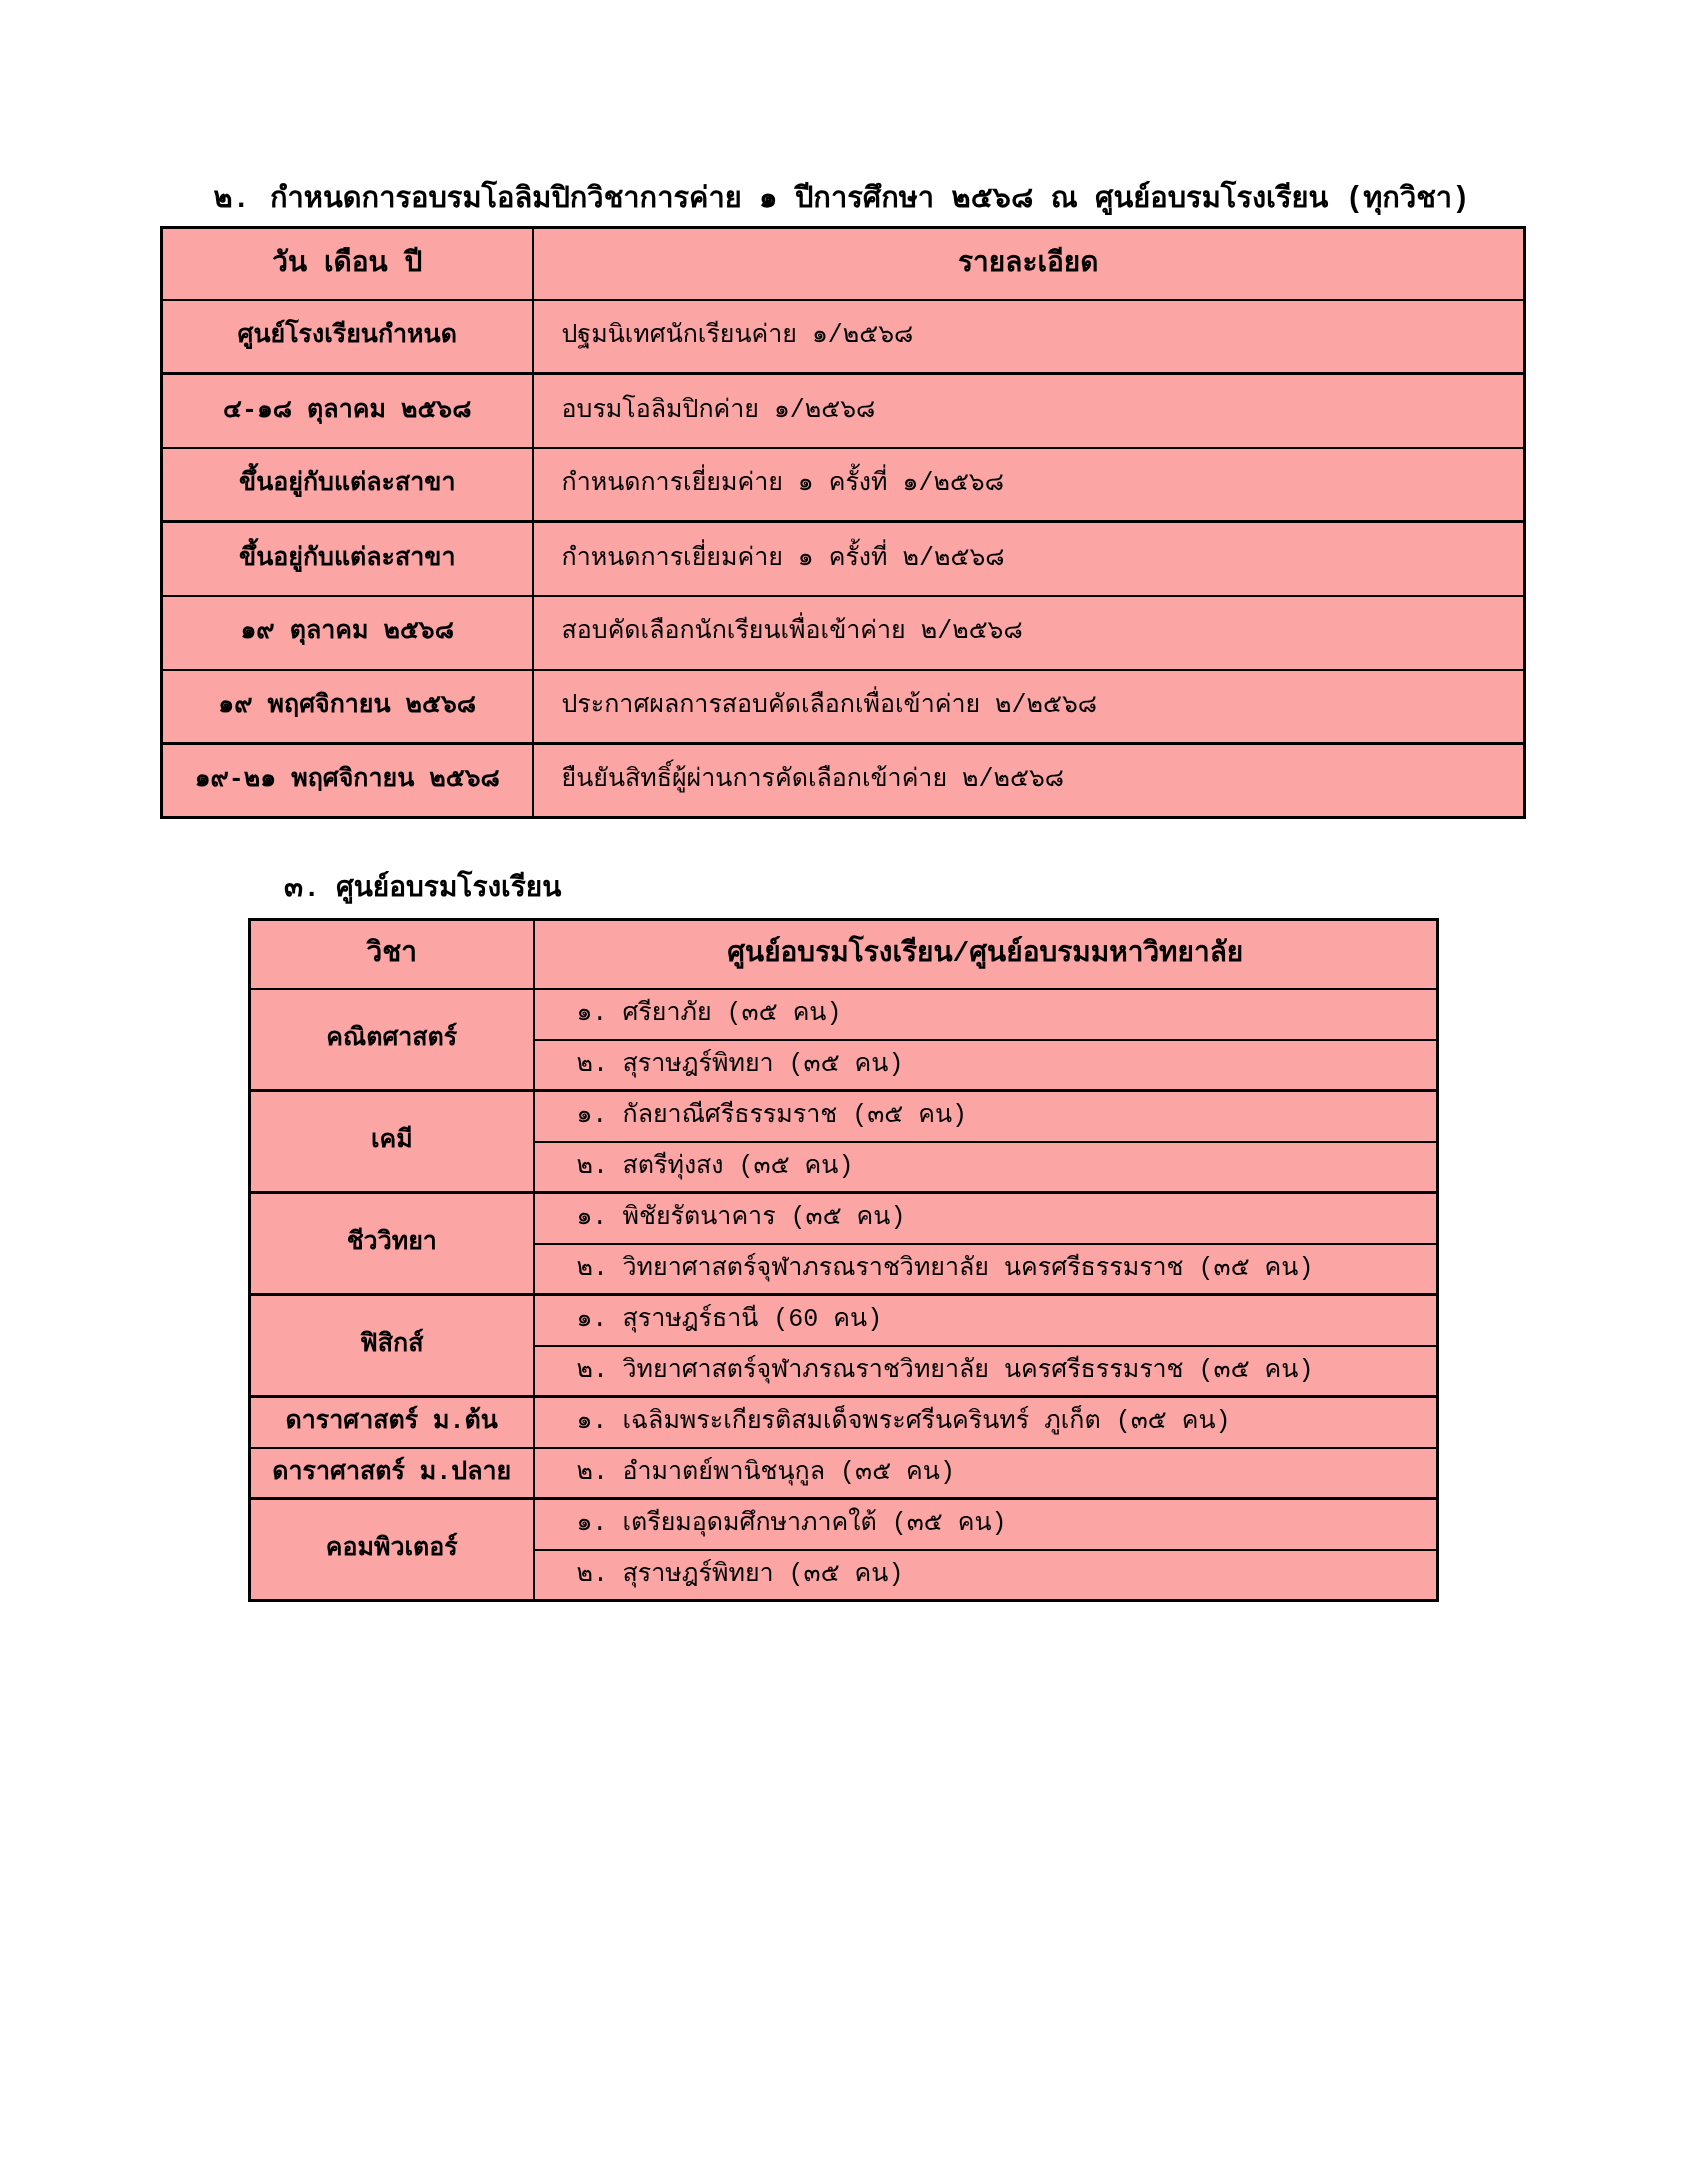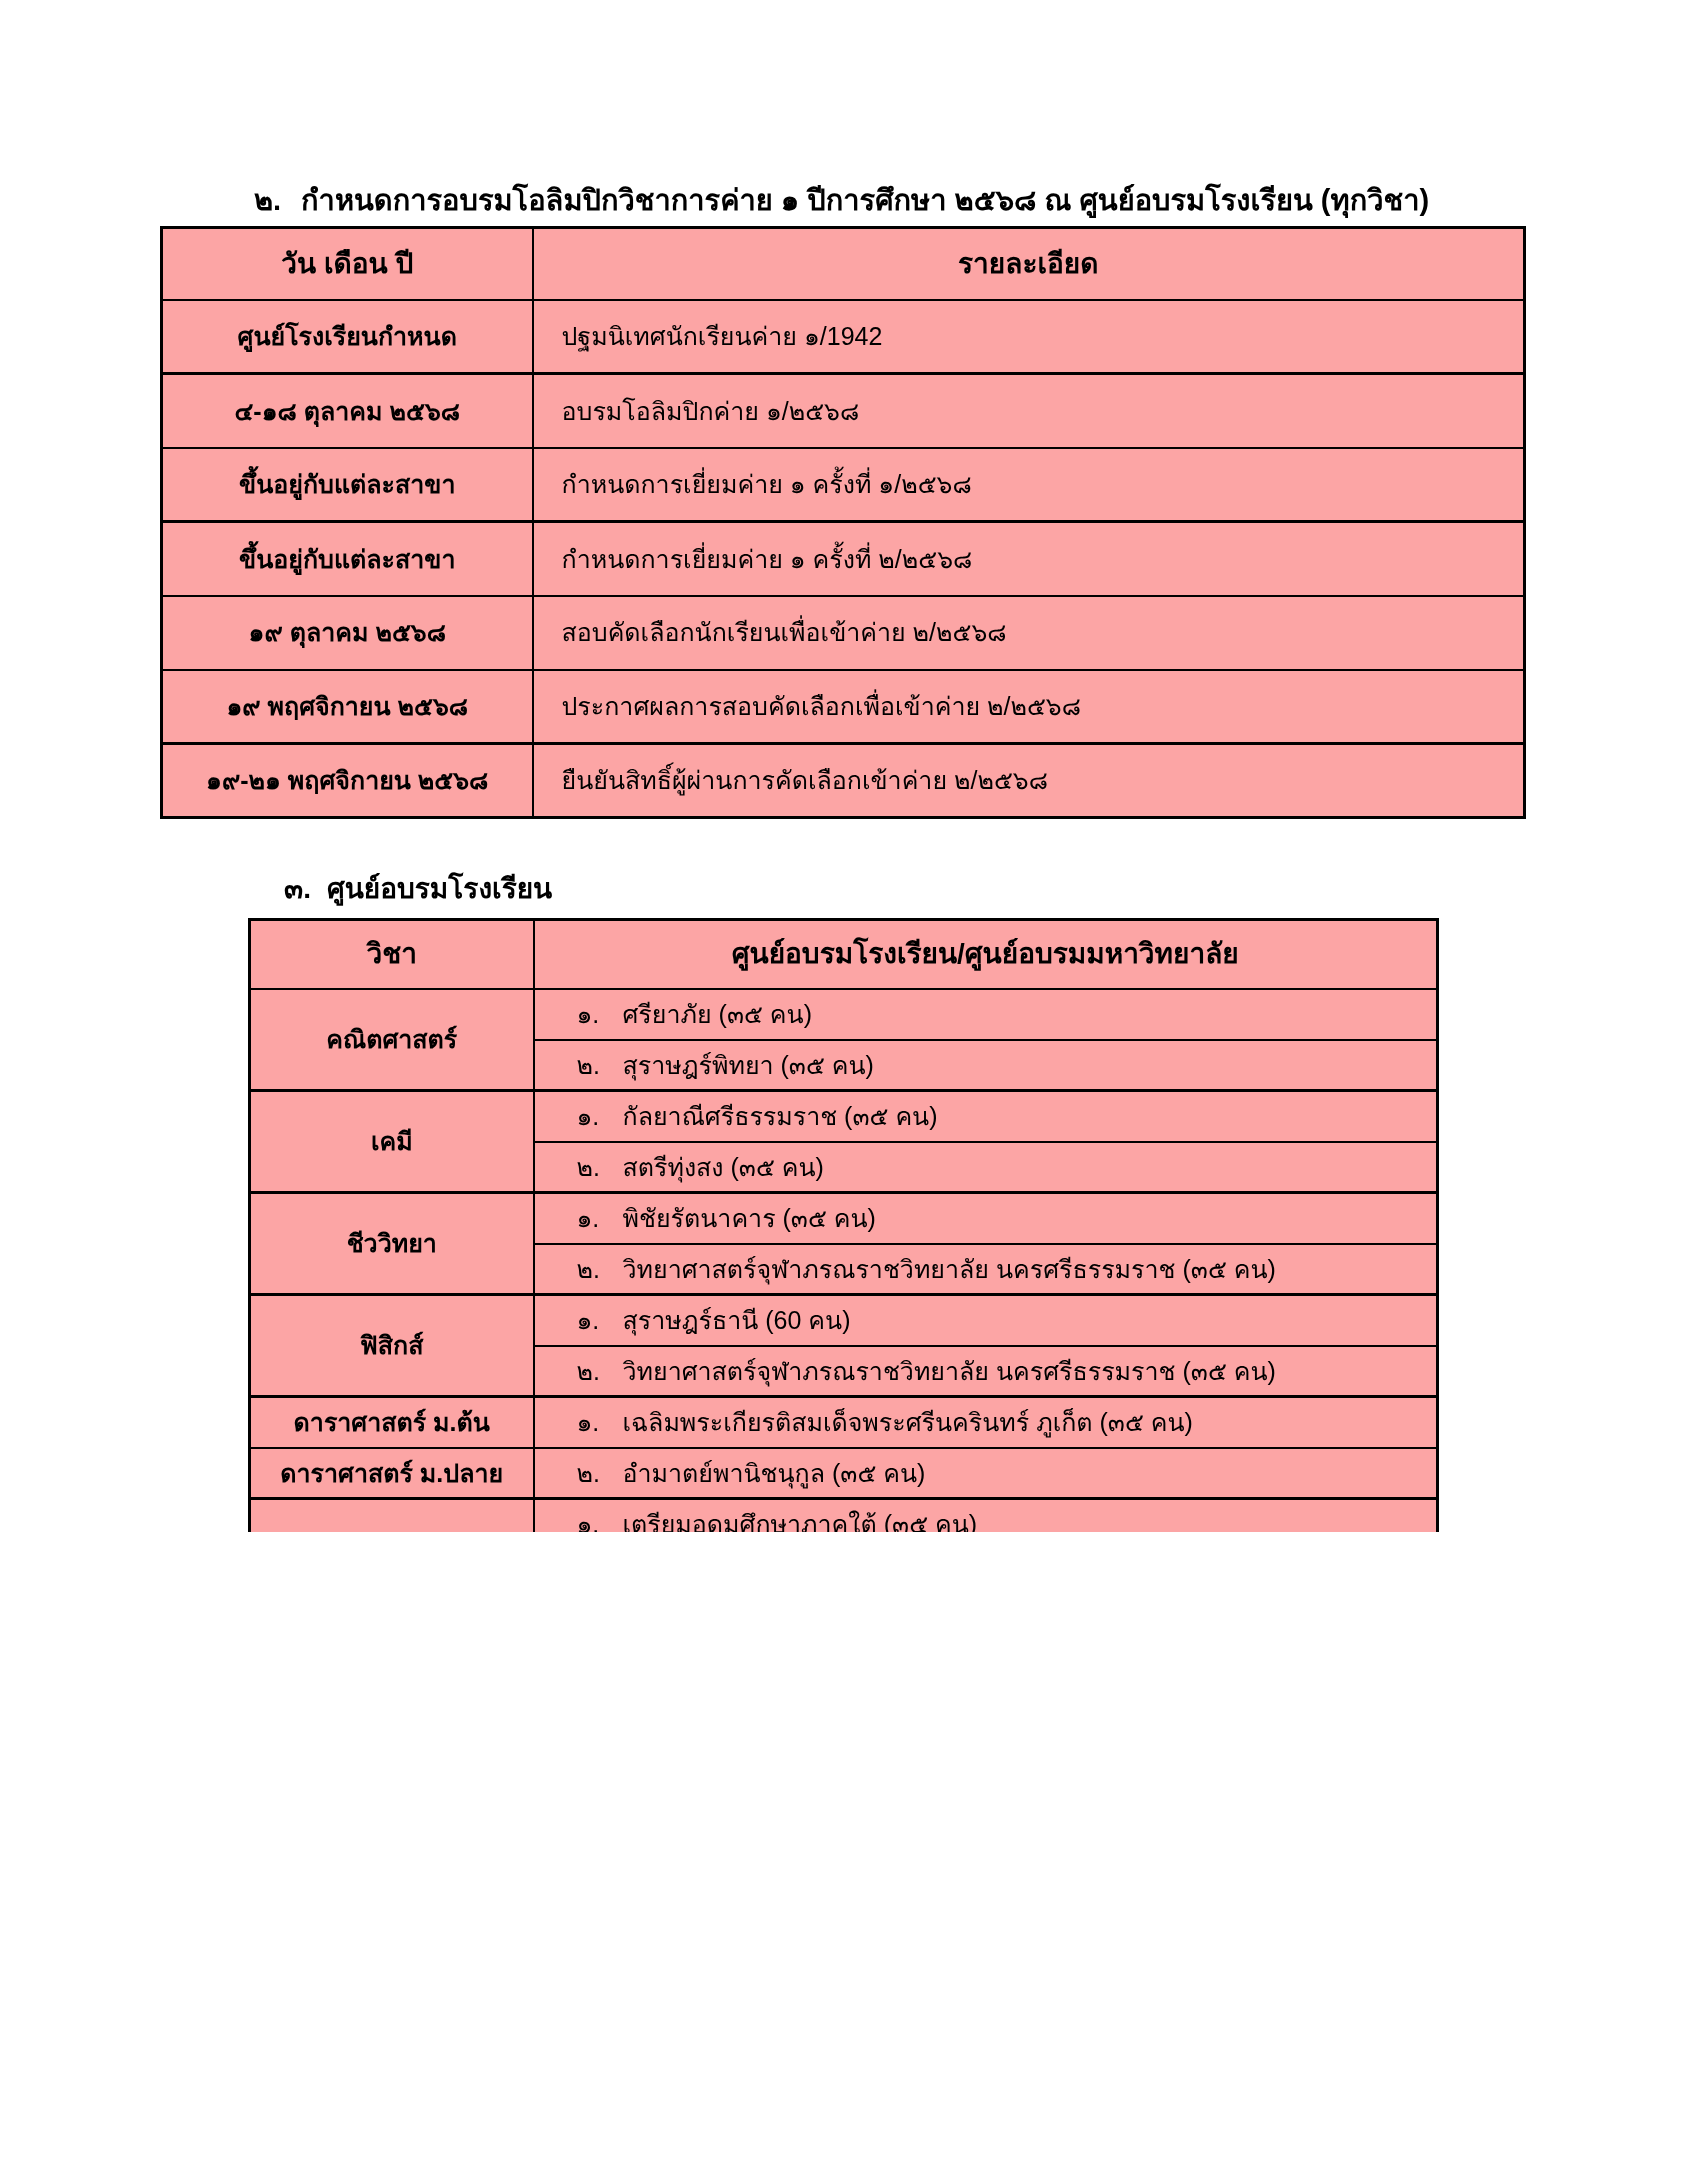--- a/index.html
+++ b/index.html
@@ -3,23 +3,23 @@
 <meta charset="utf-8">
 <style>
   html, body {
     margin: 0;
     padding: 0;
     background: #ffffff;
   }
   #page {
     position: relative;
     width: 1683px;
-    height: 1532px;
+    height: 2178px;
     background: #ffffff;
-    font-family: Liberation Sans, sans-serif;
+    font-family: Liberation Mono, monospace;
     color: #000000;
     overflow: hidden;
   }
 
   
   .doc-title {
     position: absolute;
     left: 160px;
     top: 182px;
     width: 1363px;
@@ -124,21 +124,21 @@
     </colgroup>
     <thead>
       <tr>
         <th>วัน เดือน ปี</th>
         <th>รายละเอียด</th>
       </tr>
     </thead>
     <tbody>
         <tr class="thick-after">
           <td class="c-date">ศูนย์โรงเรียนกำหนด</td>
-          <td class="c-detail">ปฐมนิเทศนักเรียนค่าย ๑/1942</td>
+          <td class="c-detail">ปฐมนิเทศนักเรียนค่าย ๑/๒๕๖๘</td>
         </tr>
         <tr>
           <td class="c-date">๔-๑๘ ตุลาคม ๒๕๖๘</td>
           <td class="c-detail">อบรมโอลิมปิกค่าย ๑/๒๕๖๘</td>
         </tr>
         <tr class="thick-after">
           <td class="c-date">ขึ้นอยู่กับแต่ละสาขา</td>
           <td class="c-detail">กำหนดการเยี่ยมค่าย ๑ ครั้งที่ ๑/๒๕๖๘</td>
         </tr>
         <tr>

